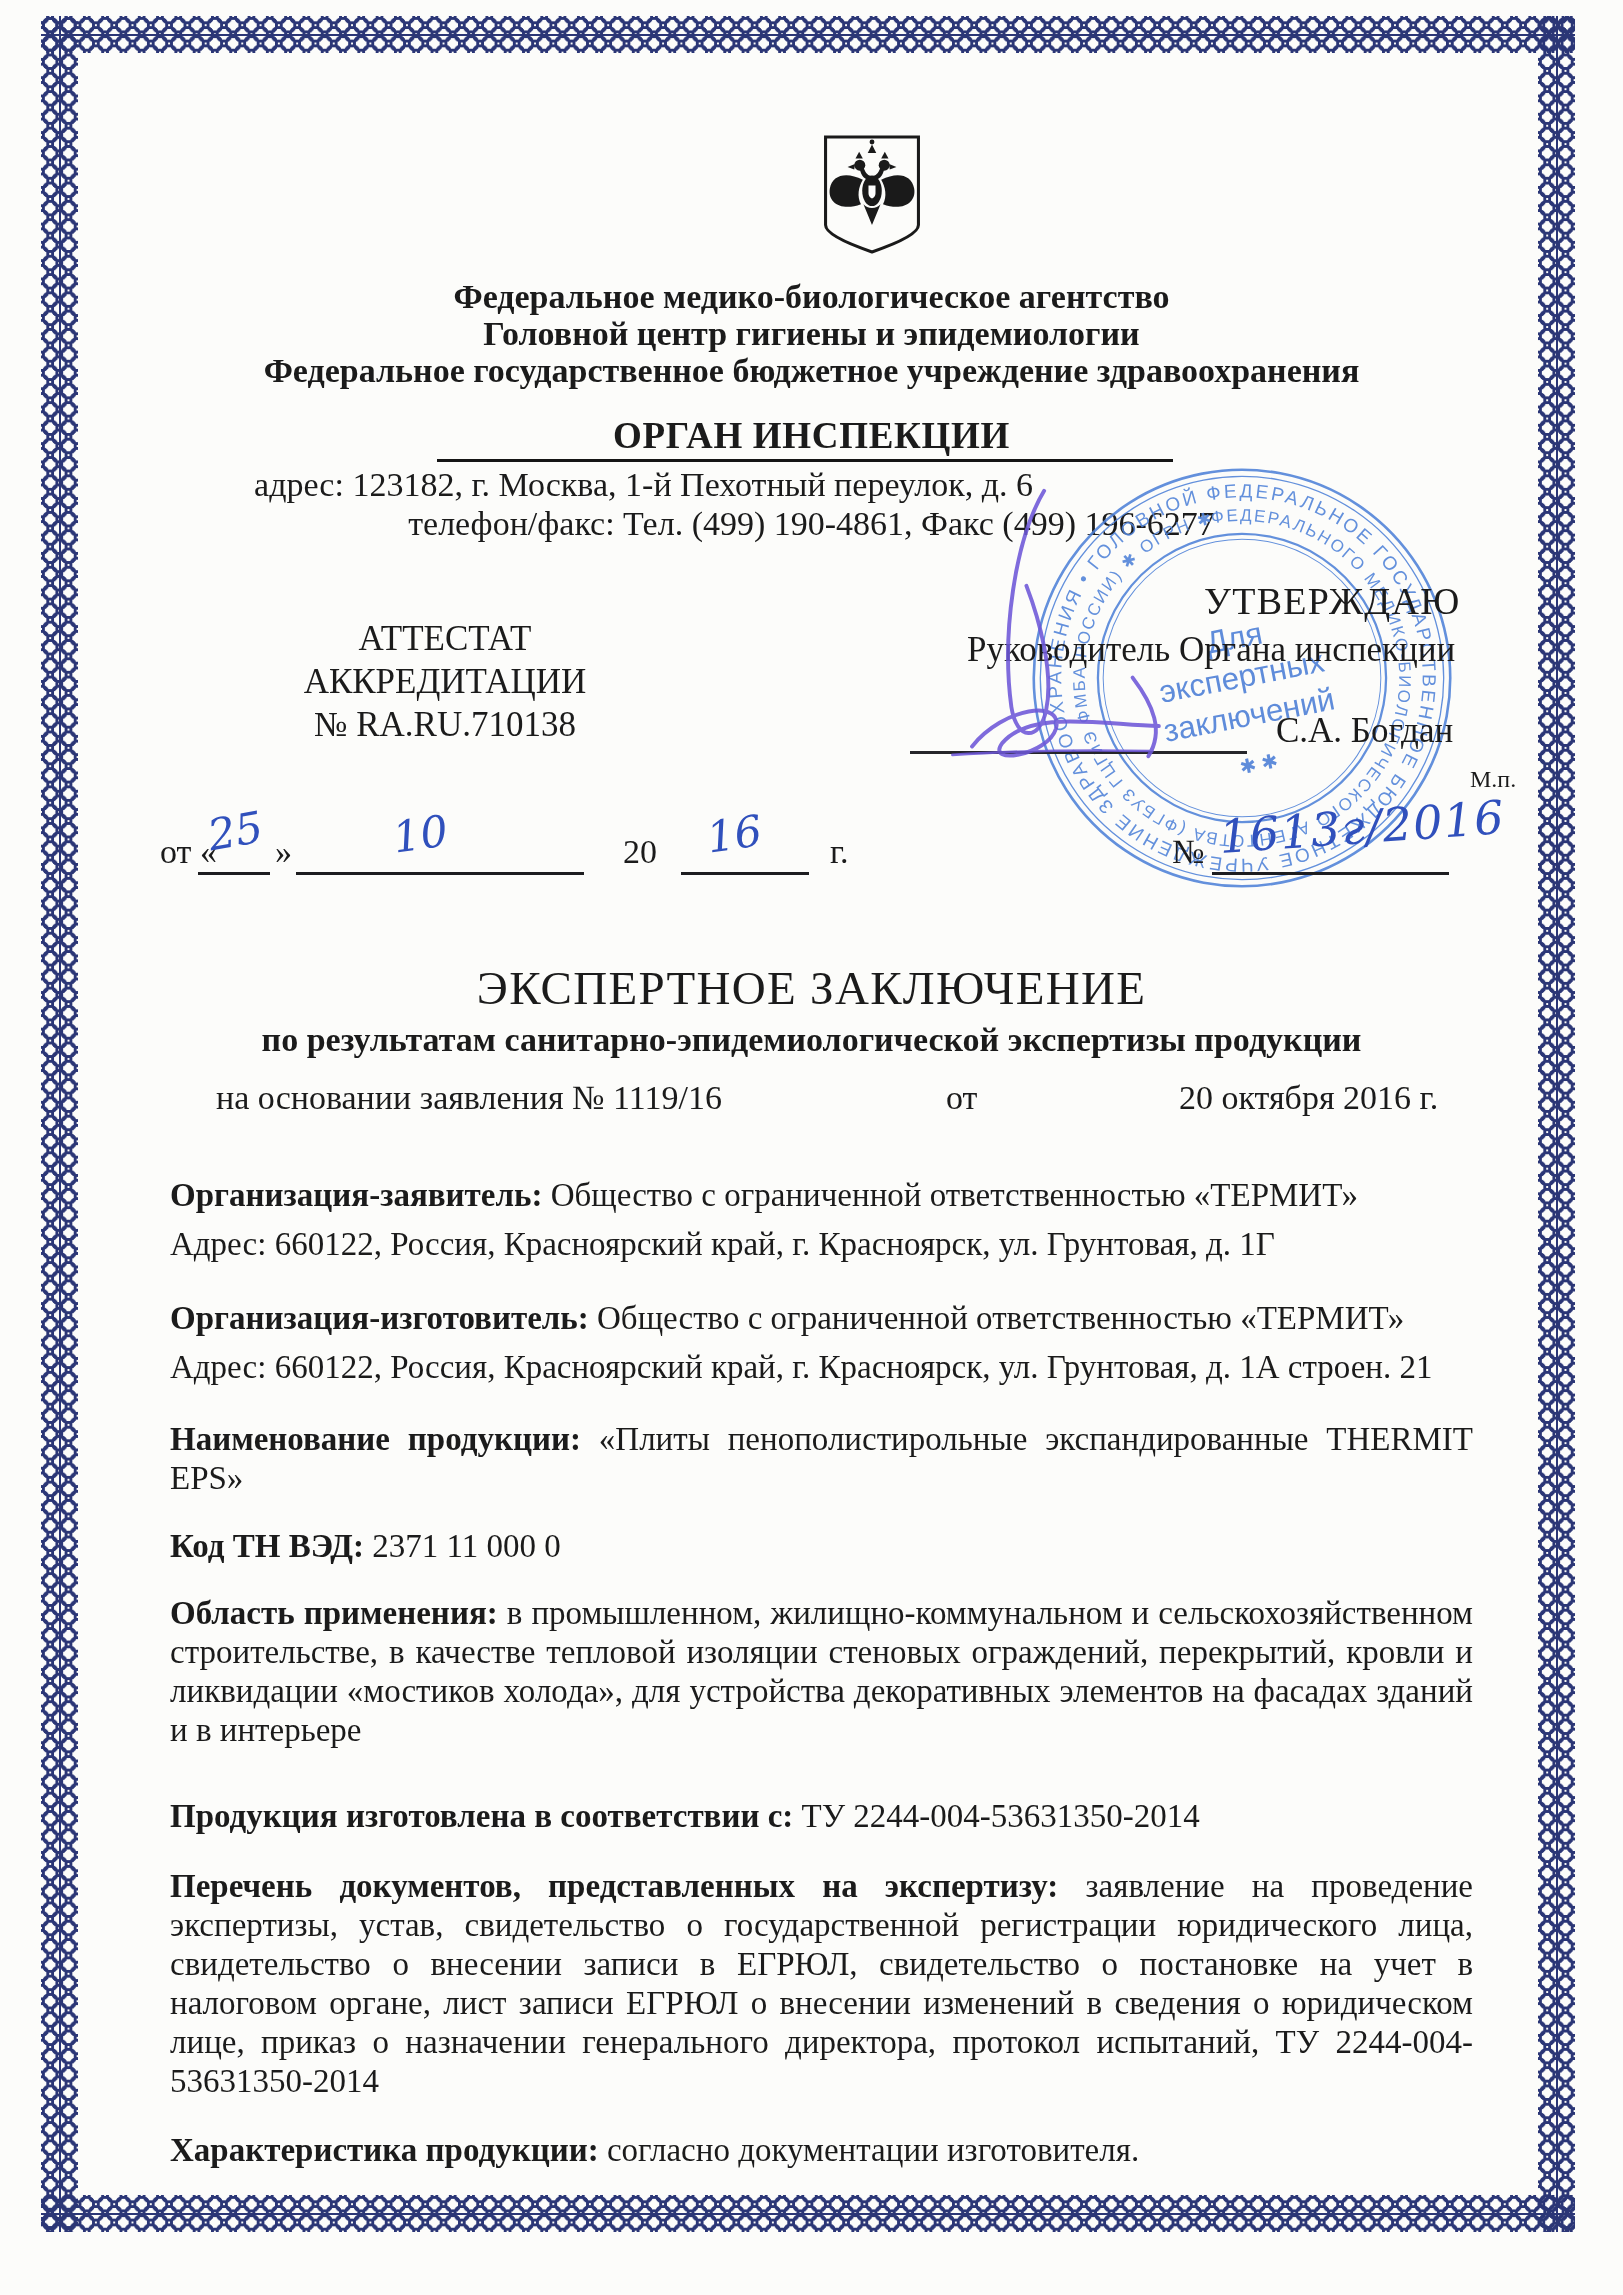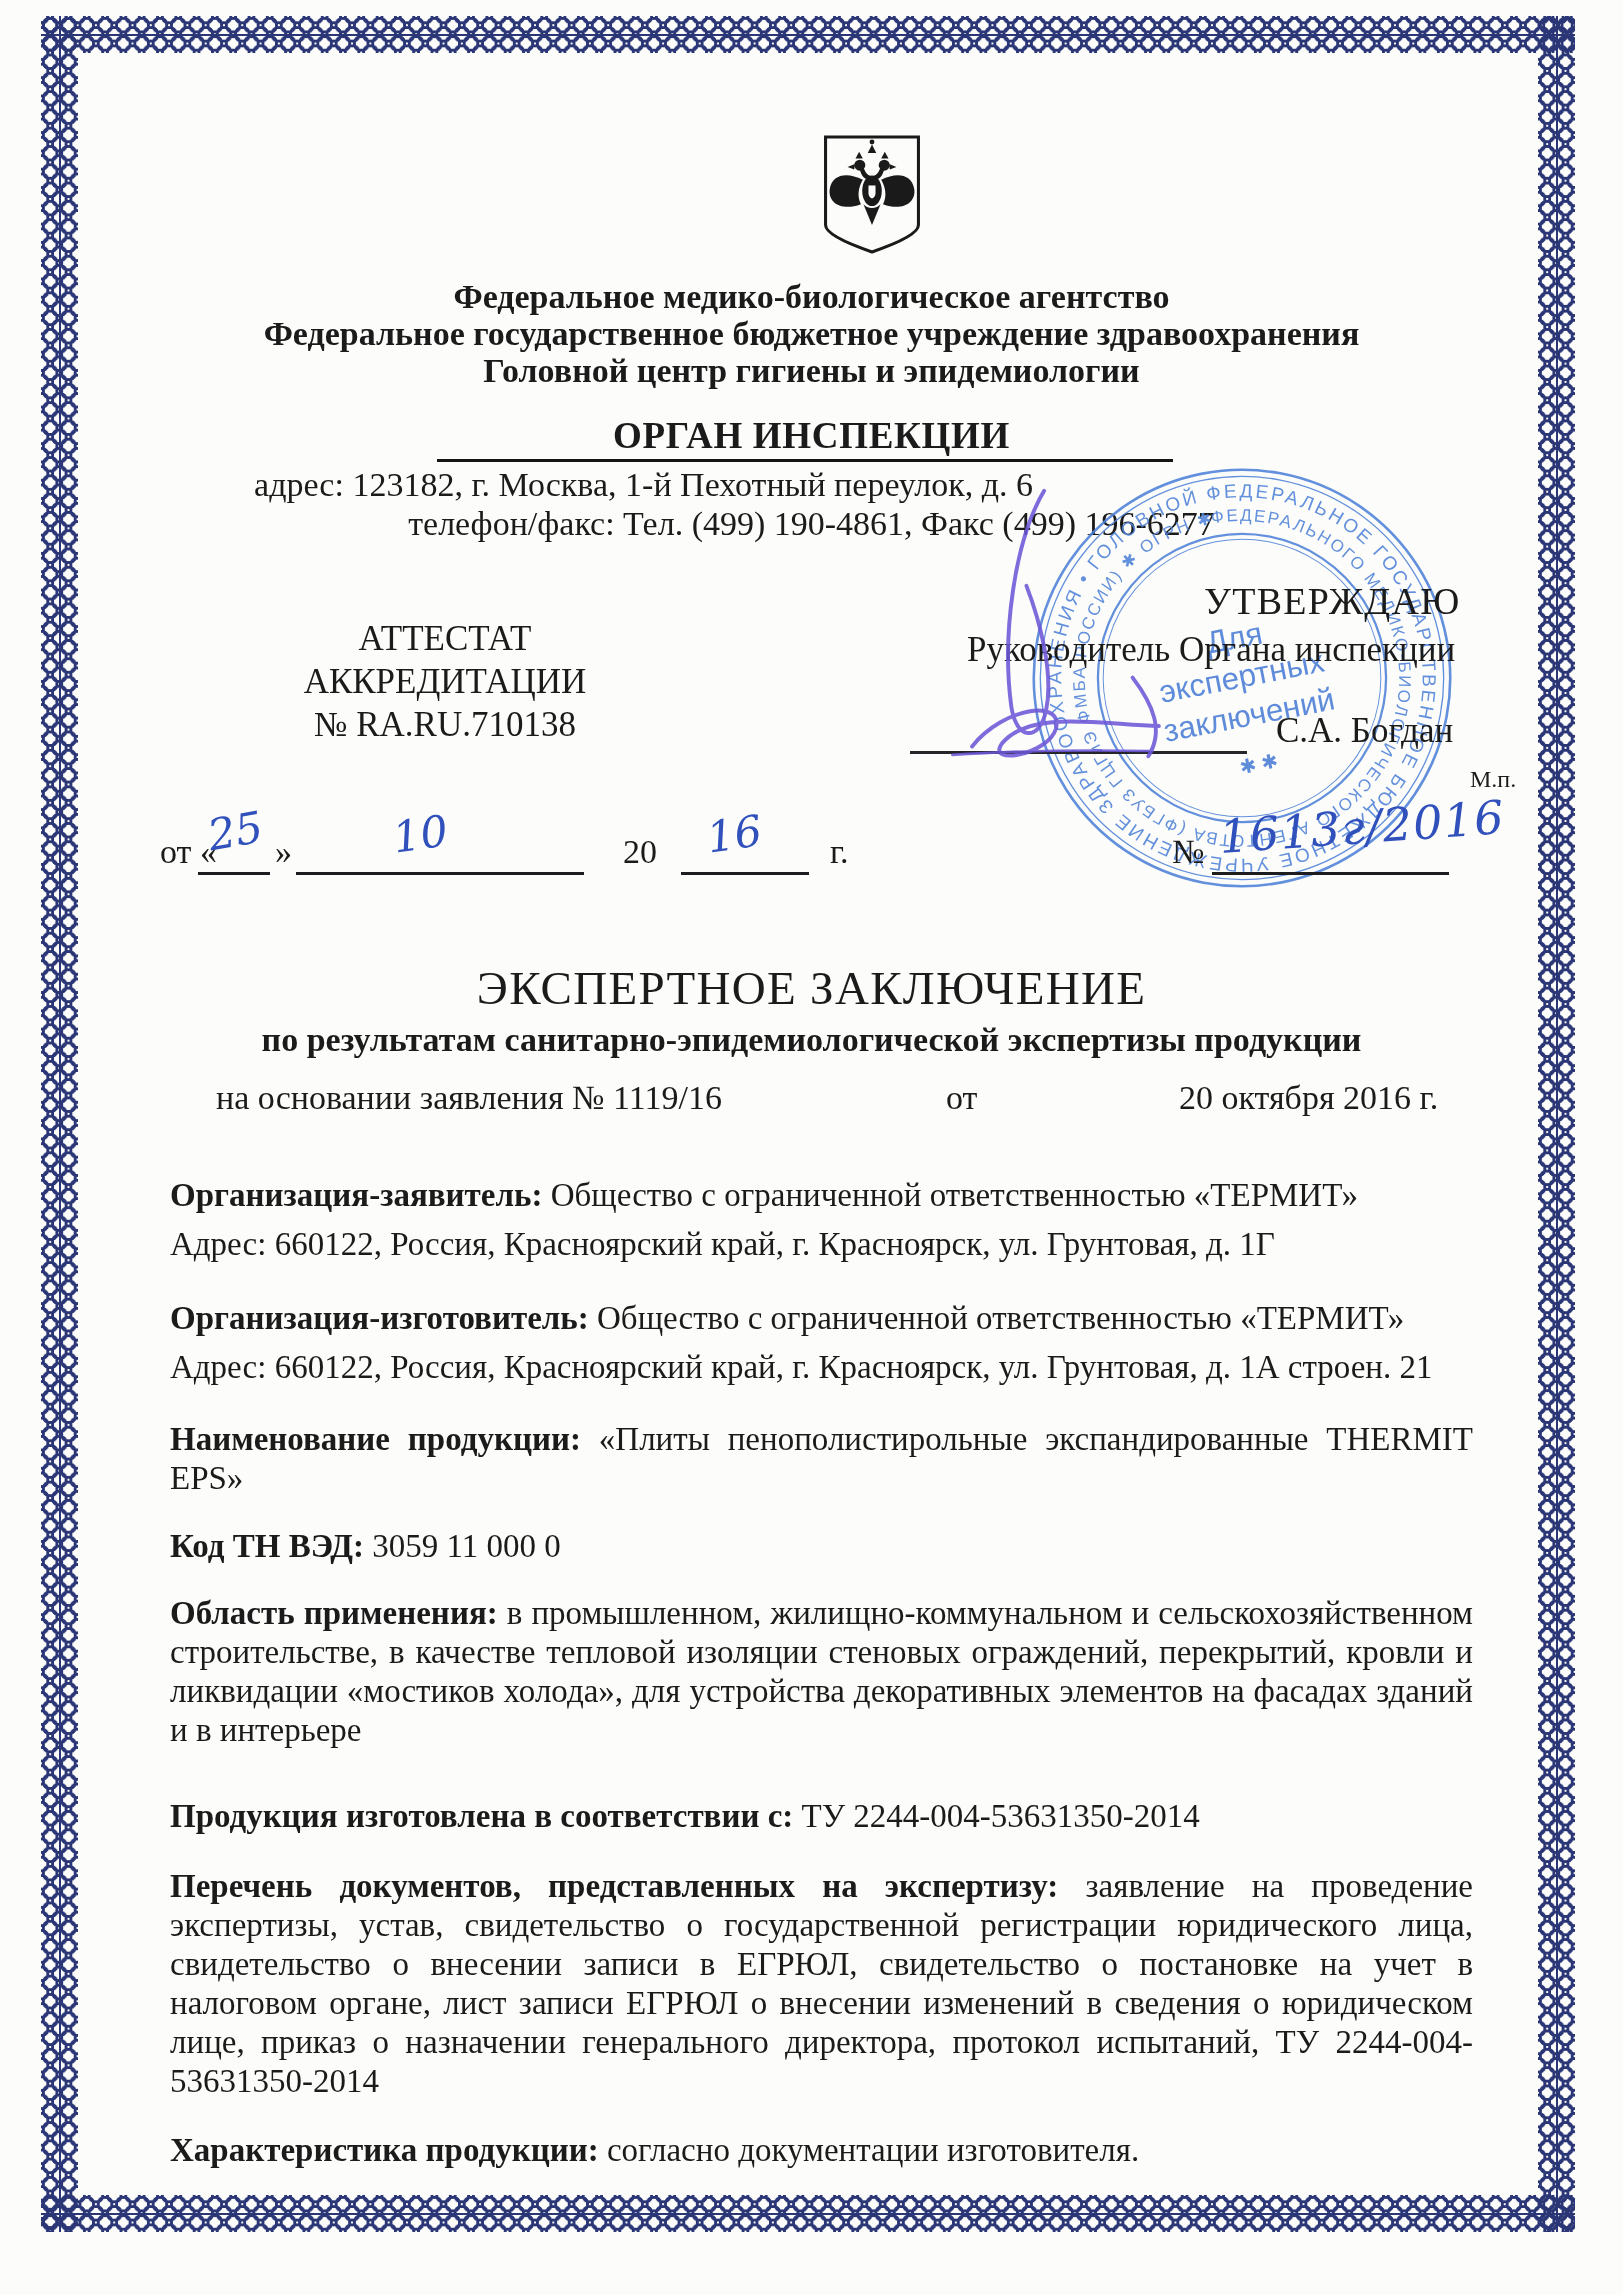--- a/index.html
+++ b/index.html
@@ -94,22 +94,22 @@
       <ellipse cx="90" cy="94" rx="16" ry="25"></ellipse>
       <path d="M75,76 C48,62 25,68 21,90 C17,113 40,128 72,116 C65,103 68,88 75,76 Z"></path>
       <path d="M105,76 C132,62 155,68 159,90 C163,113 140,128 108,116 C115,103 112,88 105,76 Z"></path>
       <path d="M76,116 L90,150 L104,116 C98,124 82,124 76,116 Z"></path>
     </g>
     <path d="M83,84 h14 v14 q0,7 -7,10 q-7,-3 -7,-10 z" fill="#ffffff" stroke="#1a1a1a" stroke-width="2.5"></path>
   </svg>
 
   <div class="abs hdr-org ctr">
     <div>Федеральное медико-биологическое агентство</div>
+    <div>Головной центр гигиены и эпидемиологии</div>
     <div>Федеральное государственное бюджетное учреждение здравоохранения</div>
-    <div>Головной центр гигиены и эпидемиологии</div>
   </div>
 
   <div class="abs insp-title ctr">ОРГАН ИНСПЕКЦИИ</div>
   <div class="abs insp-rule"></div>
   <div class="abs insp-addr ctr">адрес: 123182, г. Москва, 1-й Пехотный переулок, д. 6</div>
   <div class="abs insp-phone ctr">телефон/факс: Тел. (499) 190-4861, Факс (499) 196-6277</div>
 
   <div class="abs accr">
     <div>АТТЕСТАТ АККРЕДИТАЦИИ</div>
     <div>№ RA.RU.710138</div>
@@ -179,21 +179,21 @@
 
   <div class="content">
     <p class="mb0"><b>Организация-заявитель:</b><span> Общество с ограниченной ответственностью «ТЕРМИТ»</span></p>
     <p class="mb1">Адрес: 660122, Россия, Красноярский край, г. Красноярск, ул. Грунтовая, д. 1Г</p>
 
     <p class="mb0"><b>Организация-изготовитель:</b><span> Общество с ограниченной ответственностью «ТЕРМИТ»</span></p>
     <p class="mb2">Адрес: 660122, Россия, Красноярский край, г. Красноярск, ул. Грунтовая, д. 1А строен. 21</p>
 
     <p class="mb3"><b>Наименование продукции:</b><span> «Плиты пенополистирольные экспандированные THERMIT EPS»</span></p>
 
-    <p class="mb4"><b>Код ТН ВЭД:</b><span> 3059 11 000 0</span></p>
+    <p class="mb4"><b>Код ТН ВЭД:</b><span> 2371 11 000 0</span></p>
 
     <p class="mb5"><b>Область применения:</b><span> в промышленном, жилищно-коммунальном и сельскохозяйственном строительстве, в качестве тепловой изоляции стеновых ограждений, перекрытий, кровли и ликвидации «мостиков холода», для устройства декоративных элементов на фасадах зданий и в интерьере</span></p>
 
     <p class="mb6"><b>Продукция изготовлена в соответствии с:</b><span> ТУ 2244-004-53631350-2014</span></p>
 
     <p class="mb7"><b>Перечень документов, представленных на экспертизу:</b><span> заявление на проведение экспертизы, устав, свидетельство о государственной регистрации юридического лица, свидетельство о внесении записи в ЕГРЮЛ, свидетельство о постановке на учет в налоговом органе, лист записи ЕГРЮЛ о внесении изменений в сведения о юридическом лице, приказ о назначении генерального директора, протокол испытаний, ТУ 2244-004-53631350-2014</span></p>
 
     <p><b>Характеристика продукции:</b><span> согласно документации изготовителя.</span></p>
   </div>
 

